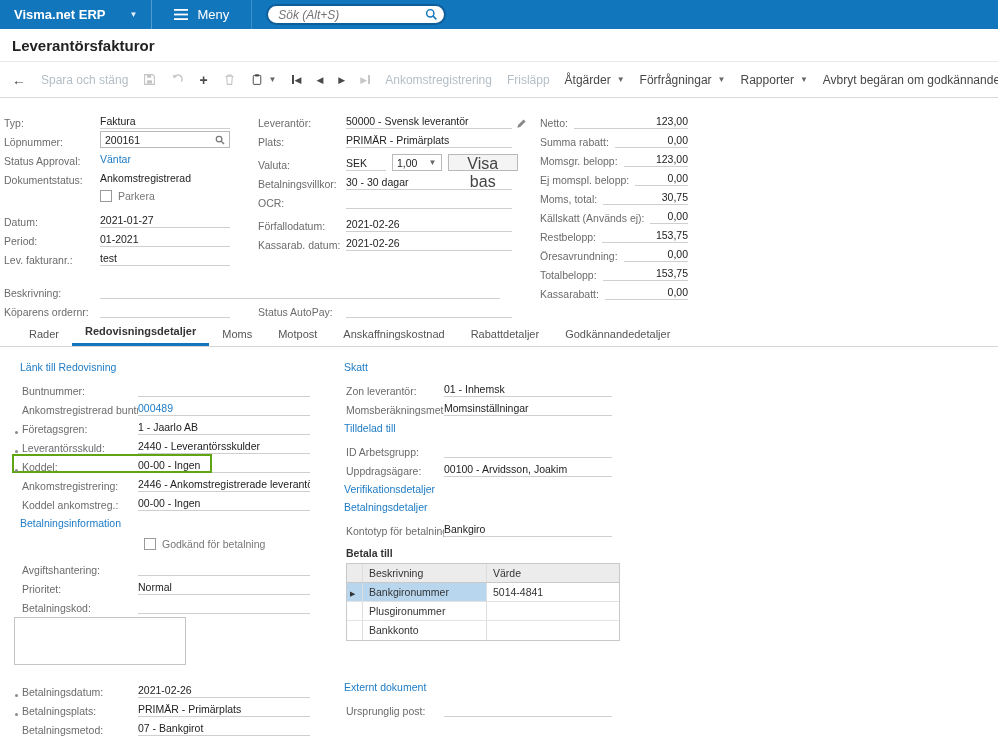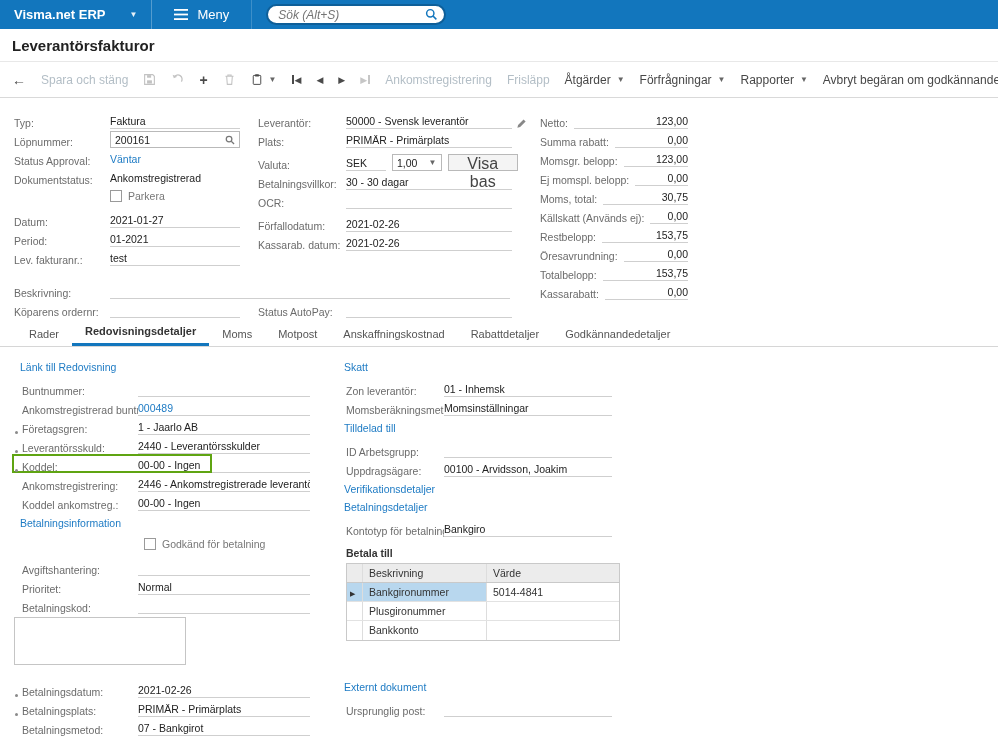--- a/index.html
+++ b/index.html
@@ -36,21 +36,21 @@
   .tcaret{font-size:8px;color:#666;margin-left:2px}
   .nav{font-size:9px;color:#4a4a4a;display:flex;align-items:center;gap:1px;cursor:pointer}
   .nav .bar{width:2px;height:9px;background:#4a4a4a}
   .nav.dis{color:#c6c6c6}
   .nav.dis .bar{background:#c6c6c6}
   .sp-r{margin-left:auto}
 
   
   .hf{position:relative;height:222px;font-size:10.5px}
   .col{position:absolute;top:12px}
-  .c1{left:14px;width:236px}
+  .c1{left:4px;width:236px}
   .c2{left:258px;width:260px}
   .c3{left:540px;width:148px}
   .hrow{display:flex;align-items:flex-end;height:19px}
   .hlbl{color:var(--lblc);flex:0 0 96px;white-space:nowrap}
   .c2 .hlbl{flex:0 0 88px}
   .hfld{flex:0 0 130px;height:15px;line-height:15px;border-bottom:1px solid var(--line);color:var(--valc);white-space:nowrap;overflow:hidden}
   .c2 .hfld{flex:0 0 166px}
   .hfld.noline{border-bottom:none}
   .hfld.wide{flex:0 0 400px}
   .hfld.lk{color:var(--link);border-bottom:none}

